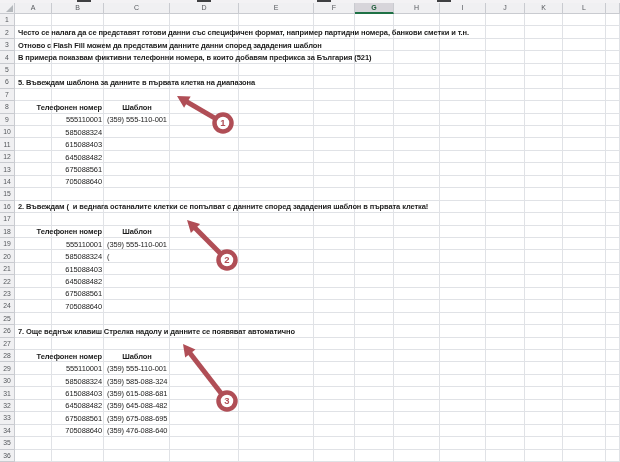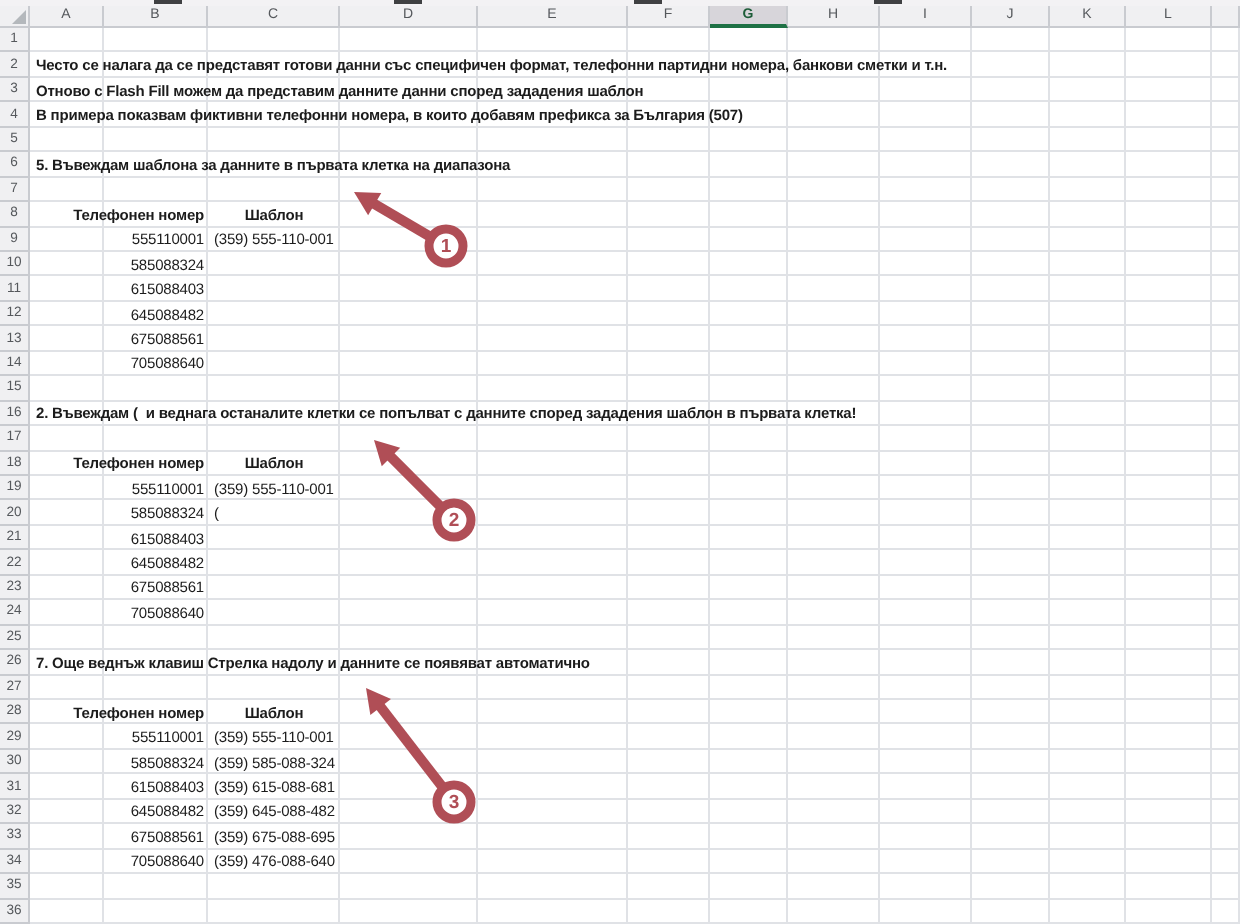--- a/index.html
+++ b/index.html
@@ -589,23 +589,23 @@
       <div class="gridcell" style="left: 314px; top: 449.554px; width: 41px; height: 12.4444px;"></div>
       <div class="gridcell" style="left: 355px; top: 449.554px; width: 39px; height: 12.4444px;"></div>
       <div class="gridcell" style="left: 394px; top: 449.554px; width: 46px; height: 12.4444px;"></div>
       <div class="gridcell" style="left: 440px; top: 449.554px; width: 46px; height: 12.4444px;"></div>
       <div class="gridcell" style="left: 486px; top: 449.554px; width: 39px; height: 12.4444px;"></div>
       <div class="gridcell" style="left: 525px; top: 449.554px; width: 38px; height: 12.4444px;"></div>
       <div class="gridcell" style="left: 563px; top: 449.554px; width: 43px; height: 12.4444px;"></div>
       <div class="gridcell" style="left: 606px; top: 449.554px; width: 14px; height: 12.4444px;"></div>
     </div>
   <div id="texts">
-      <div class="celltext b" style="top: 26.4444px; height: 12.4444px; left: 18px;">Често се налага да се представят готови данни със специфичен формат, телефонни партидни номера, банкови сметки и т.н.</div>
+      <div class="celltext b" style="top: 26.4444px; height: 12.4444px; left: 18px;">Често се налага да се представят готови данни със специфичен формат, например партидни номера, банкови сметки и т.н.</div>
       <div class="celltext b" style="top: 38.8888px; height: 12.4444px; left: 18px;">Отново с Flash Fill можем да представим данните данни според зададения шаблон</div>
-      <div class="celltext b" style="top: 51.3332px; height: 12.4444px; left: 18px;">В примера показвам фиктивни телефонни номера, в които добавям префикса за България (507)</div>
+      <div class="celltext b" style="top: 51.3332px; height: 12.4444px; left: 18px;">В примера показвам фиктивни телефонни номера, в които добавям префикса за България (521)</div>
       <div class="celltext b" style="top: 76.222px; height: 12.4444px; left: 18px;">5. Въвеждам шаблона за данните в първата клетка на диапазона</div>
       <div class="celltext b" style="top: 101.111px; height: 12.4444px; right: 518px;">Телефонен номер</div>
       <div class="celltext b" style="top: 101.111px; height: 12.4444px; left: 137px; transform: translateX(-50%);">Шаблон</div>
       <div class="celltext" style="top: 113.555px; height: 12.4444px; right: 518px;">555110001</div>
       <div class="celltext" style="top: 113.555px; height: 12.4444px; left: 107px;">(359) 555-110-001</div>
       <div class="celltext" style="top: 126px; height: 12.4444px; right: 518px;">585088324</div>
       <div class="celltext" style="top: 138.444px; height: 12.4444px; right: 518px;">615088403</div>
       <div class="celltext" style="top: 150.888px; height: 12.4444px; right: 518px;">645088482</div>
       <div class="celltext" style="top: 163.333px; height: 12.4444px; right: 518px;">675088561</div>
       <div class="celltext" style="top: 175.777px; height: 12.4444px; right: 518px;">705088640</div>

